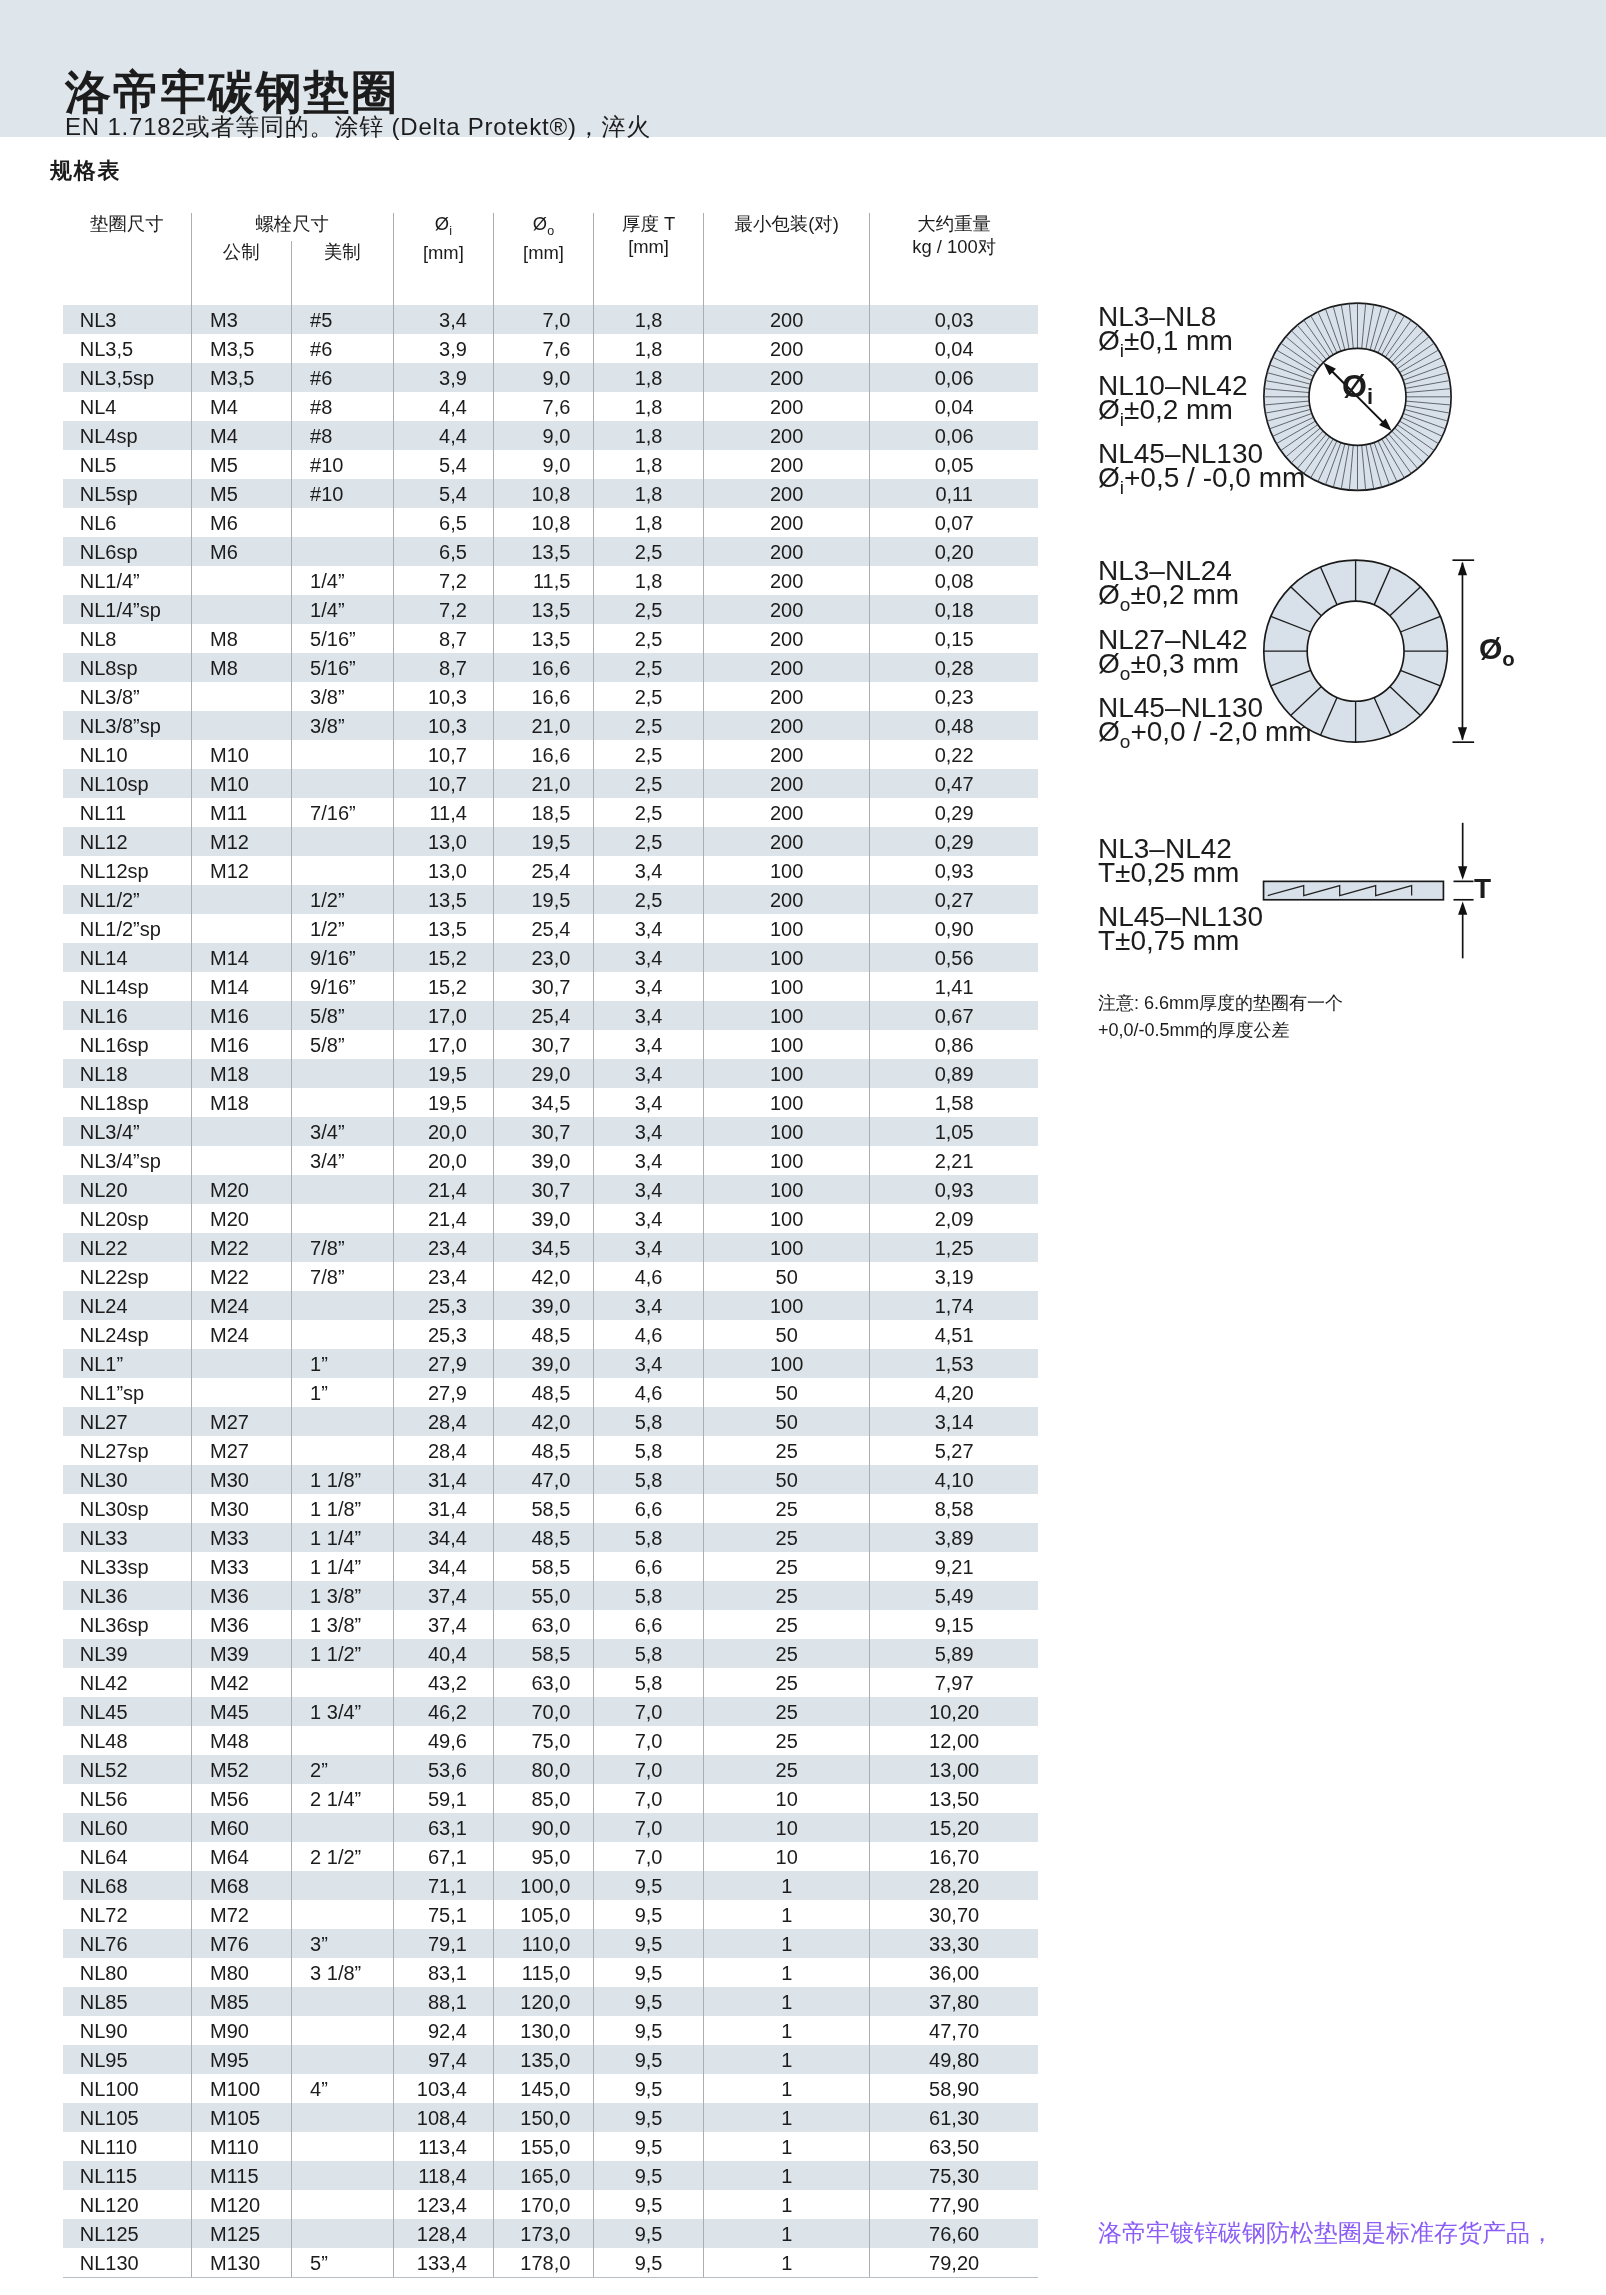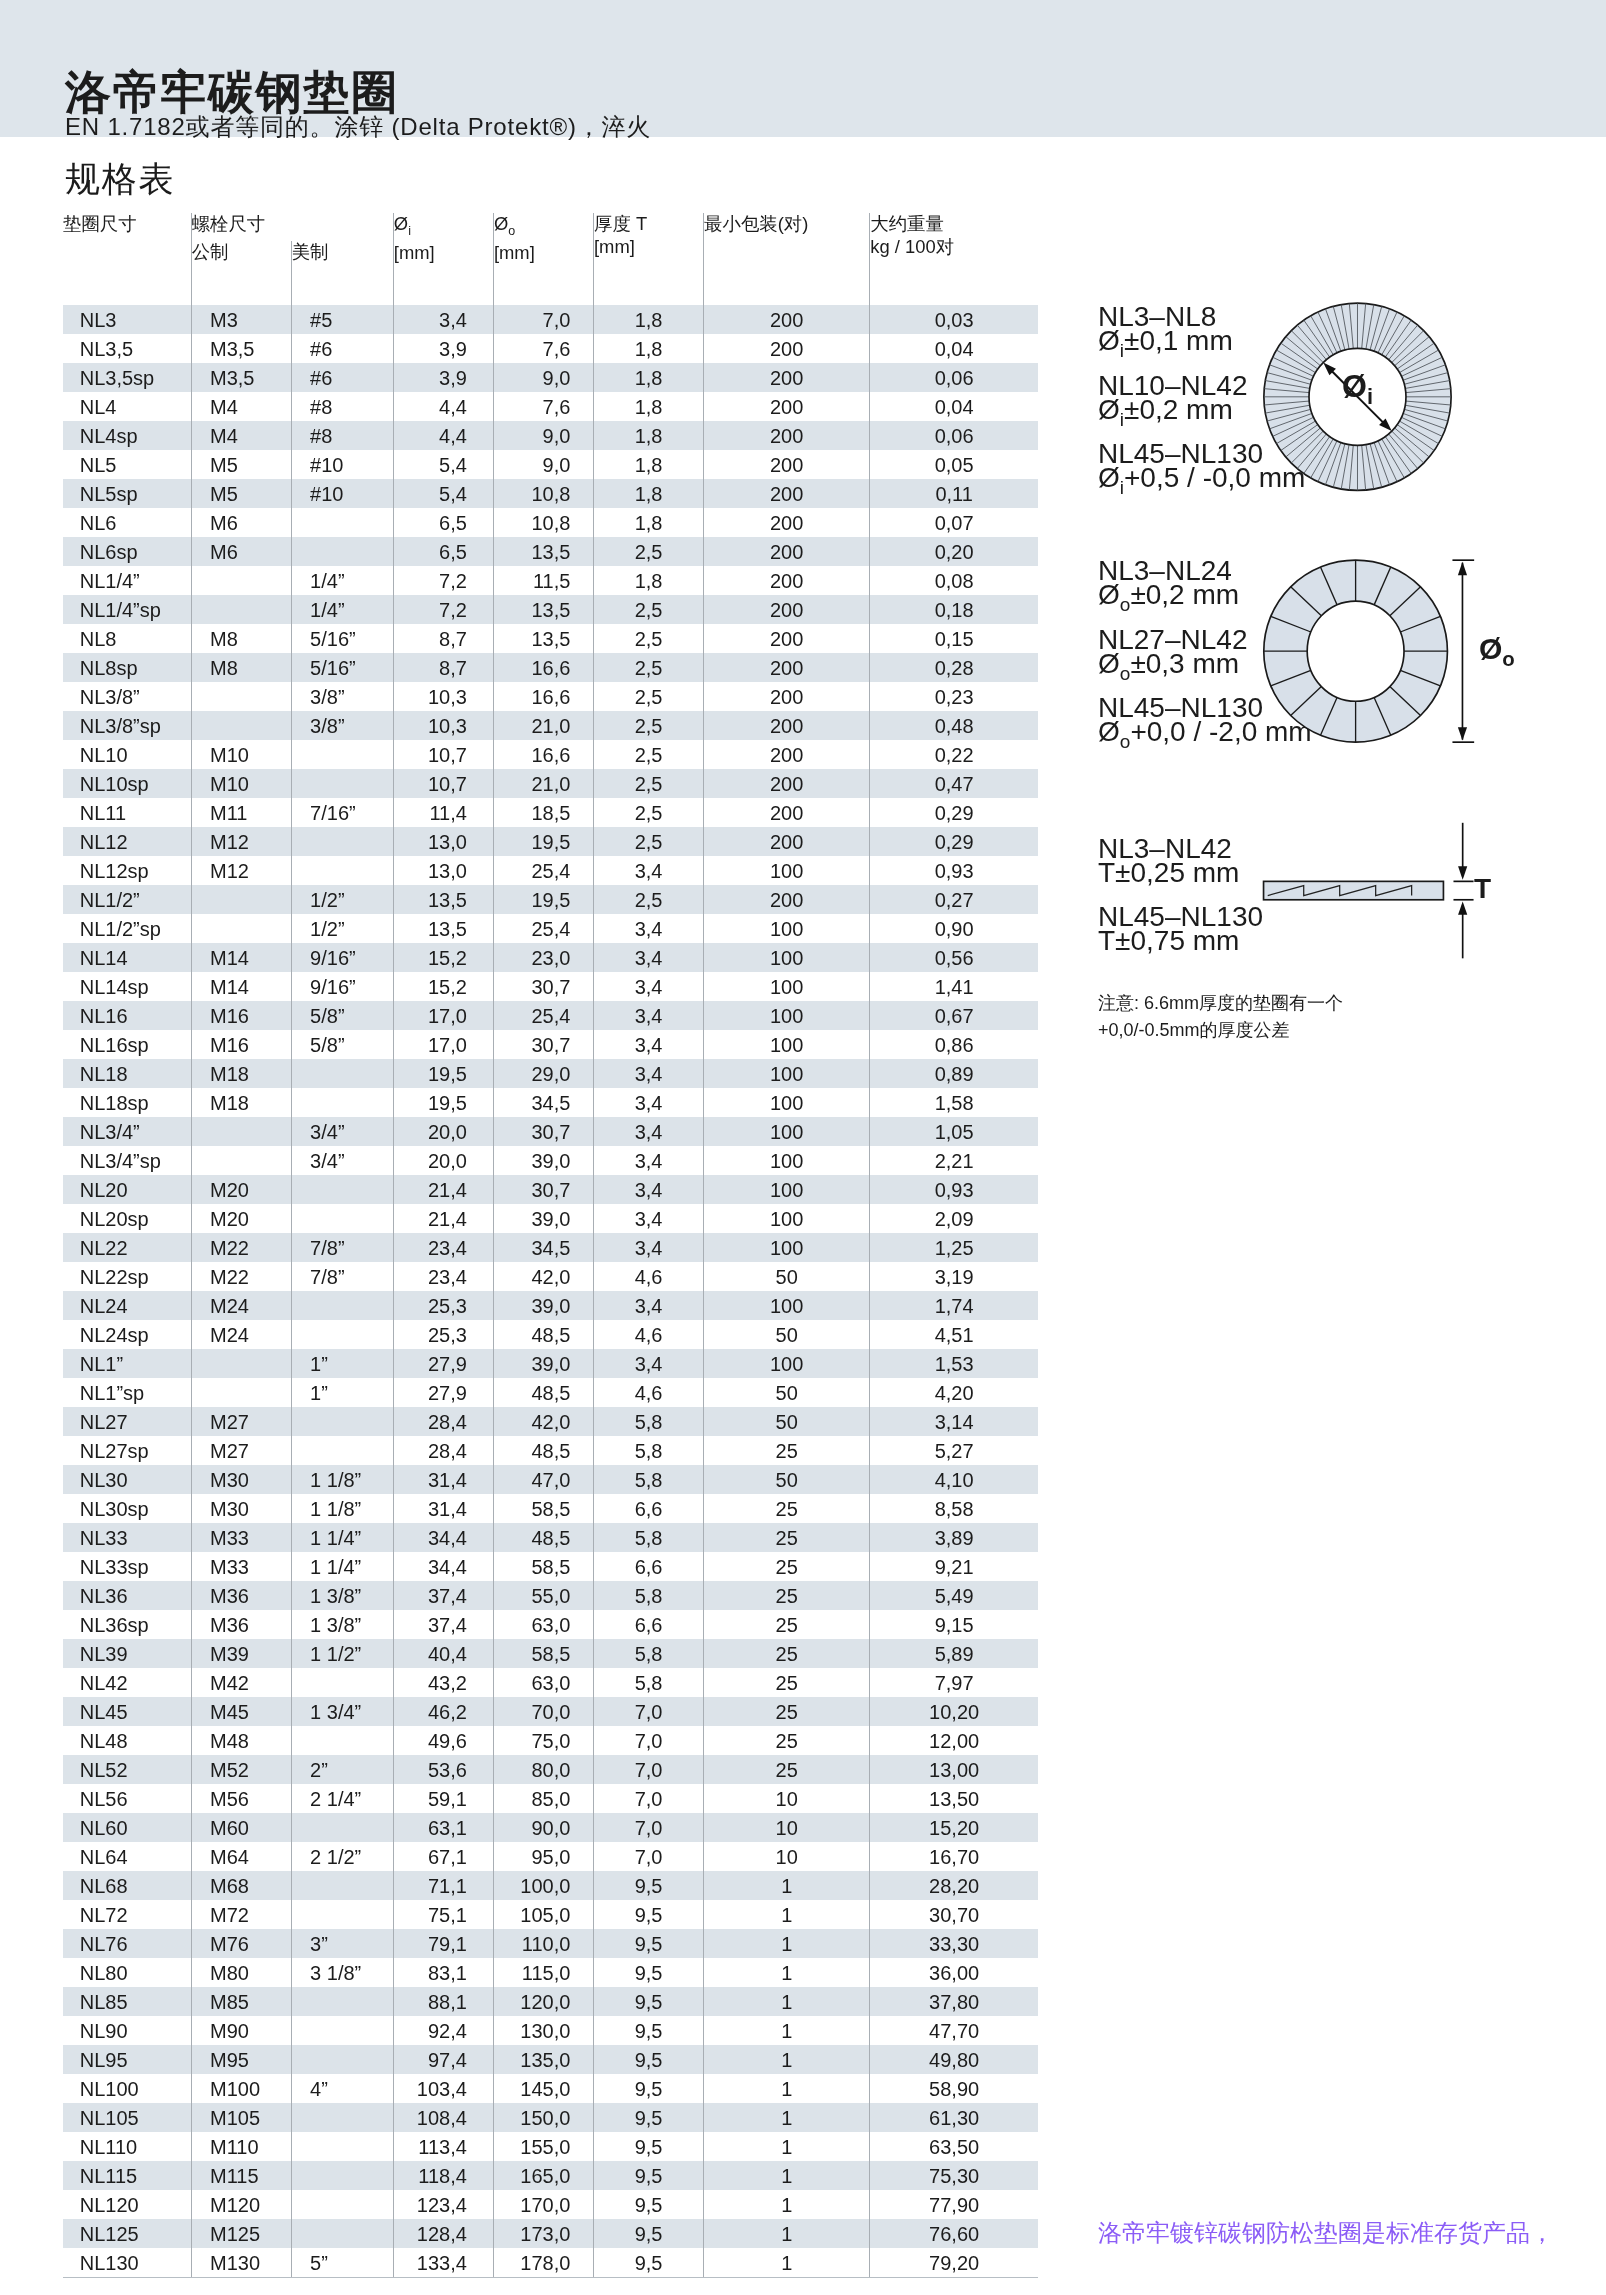--- a/index.html
+++ b/index.html
@@ -4,33 +4,33 @@
 <style>
   html,body{margin:0;padding:0;}
   body{
     width:1606px;height:2295px;position:relative;background:#ffffff;
     font-family:"Liberation Sans","DejaVu Sans",sans-serif;color:#1c1c1c;
     overflow:hidden;
   }
   .band{position:absolute;left:0;top:0;width:1606px;height:137px;background:#dee5eb;}
   .title{position:absolute;left:65px;top:23.4px;font-size:46px;font-weight:bold;letter-spacing:1.7px;margin-top:39px;}
   .subtitle{position:absolute;left:65px;top:83px;font-size:24px;letter-spacing:0.8px;margin-top:28px;}
-  .section-heading{position:absolute;left:65px;top:156px;font-size:35px;font-weight:normal;letter-spacing:1.7px;}
+  .section-heading{position:absolute;left:50px;top:156px;font-size:22px;font-weight:bold;letter-spacing:1.7px;}
 
   
   table.spec{
     position:absolute;left:63px;top:213px;width:975px;
     border-collapse:collapse;table-layout:fixed;
     font-size:20px;line-height:1;
   }
   table.spec th{font-weight:normal;padding:0;vertical-align:top;font-size:18.4px;}
   .br{border-right:0.8px solid #a8aeb4;}
   tr.hrow1 th{height:28.4px;}
   tr.hrow2 th{height:64px;}
-  th .hline{text-align:left;line-height:22.6px;}
+  th .hline{text-align:center;line-height:22.6px;}
   th sub{font-size:68%;}
   tbody tr{height:29px;}
   tbody tr:nth-child(odd){background:#dce3e9;}
   tbody td{padding:0;white-space:nowrap;overflow:hidden;}
   tbody tr:last-child td{border-bottom:0.8px solid #b7bec4;}
   td.c1{padding-left:16.7px;text-align:left;}
   td.c2{padding-left:18.4px;text-align:left;}
   td.c3{padding-left:18.4px;text-align:left;}
   td.c4{text-align:right;padding-right:26px;}
   td.c5{text-align:right;padding-right:22.6px;}

